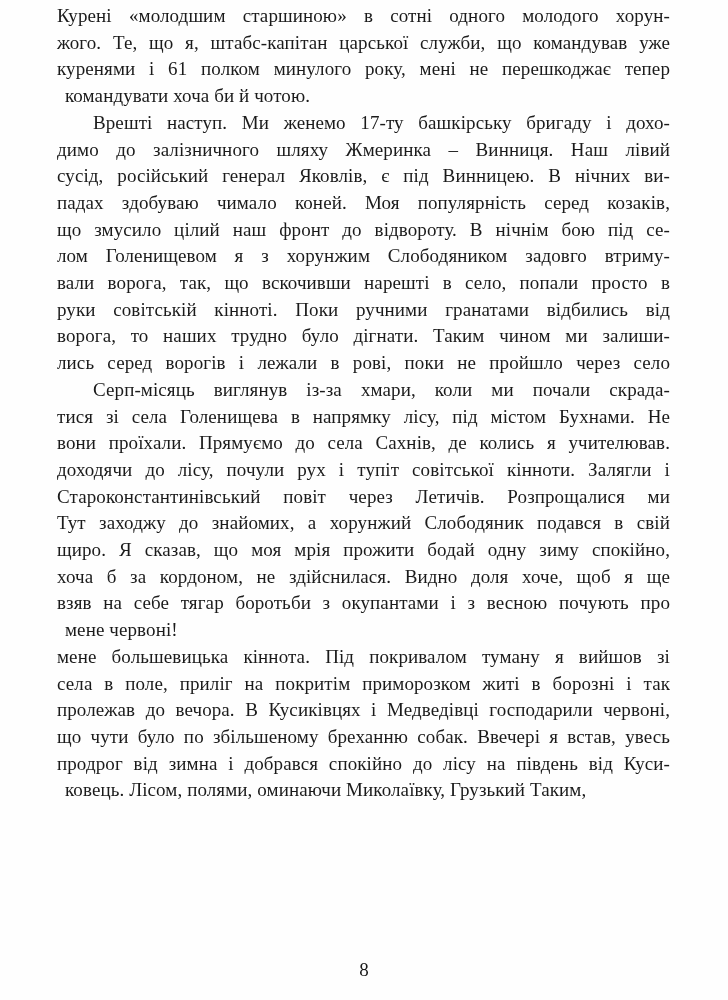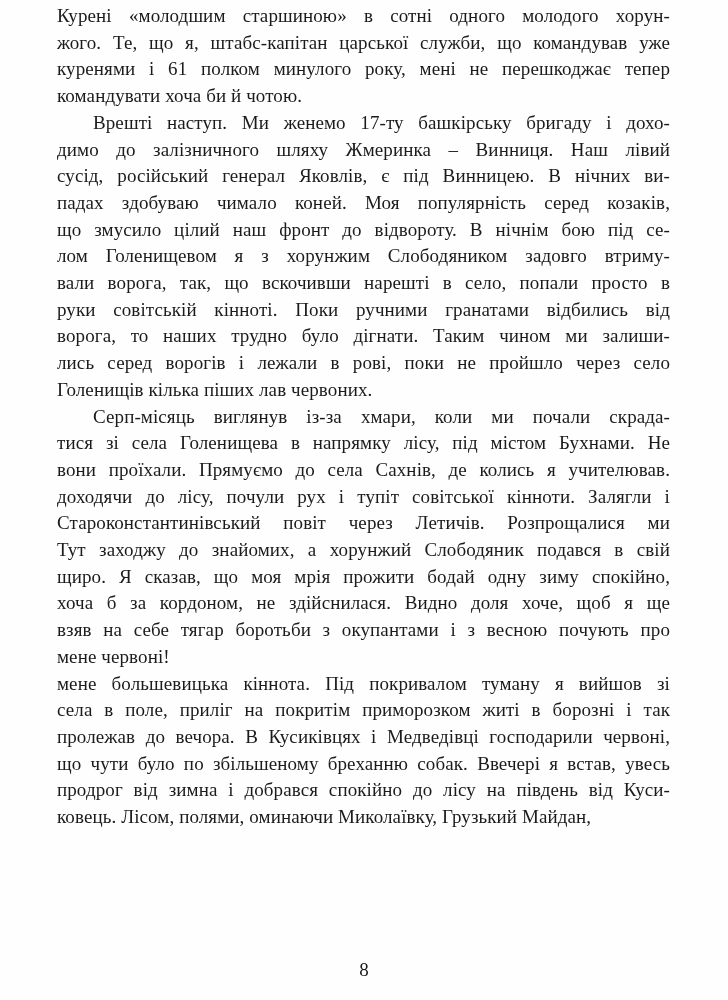--- a/index.html
+++ b/index.html
@@ -31,20 +31,21 @@
     padding: 0;
   }
   .line {
     display: block;
     text-align: justify;
     text-align-last: justify;
     white-space: normal;
   }
   .line.last {
     text-align-last: left;
+    margin-left: 8px;
   }
   .para.indent .line.first {
     text-indent: 36px;
   }
   .page-number {
     position: absolute;
     top: 959px;
     left: 0;
     right: 0;
     text-align: center;
@@ -67,37 +68,36 @@
         <span class="line first">Врешті наступ. Ми женемо 17-ту башкірську бригаду і дохо-</span>
         <span class="line">димо до залізничного шляху Жмеринка – Винниця. Наш лівий</span>
         <span class="line">сусід, російський генерал Яковлів, є під Винницею. В нічних ви-</span>
         <span class="line">падах здобуваю чимало коней. Моя популярність серед козаків,</span>
         <span class="line">що змусило цілий наш фронт до відвороту. В нічнім бою під се-</span>
         <span class="line">лом Голенищевом я з хорунжим Слободяником задовго втриму-</span>
         <span class="line">вали ворога, так, що вскочивши нарешті в село, попали просто в</span>
         <span class="line">руки совітській кінноті. Поки ручними гранатами відбились від</span>
         <span class="line">ворога, то наших трудно було дігнати. Таким чином ми залиши-</span>
         <span class="line">лись серед ворогів і лежали в рові, поки не пройшло через село</span>
-        <span class="line last">Голенищів кілька піших лав червоних.</span>
       </p>
       <p class="para indent">
         <span class="line first">Серп-місяць виглянув із-за хмари, коли ми почали скрада-</span>
         <span class="line">тися зі села Голенищева в напрямку лісу, під містом Бухнами. Не</span>
         <span class="line">вони проїхали. Прямуємо до села Сахнів, де колись я учителював.</span>
         <span class="line">доходячи до лісу, почули рух і тупіт совітської кінноти. Залягли і</span>
         <span class="line">Староконстантинівський повіт через Летичів. Розпрощалися ми</span>
         <span class="line">Тут заходжу до знайомих, а хорунжий Слободяник подався в свій</span>
         <span class="line">щиро. Я сказав, що моя мрія прожити бодай одну зиму спокійно,</span>
         <span class="line">хоча б за кордоном, не здійснилася. Видно доля хоче, щоб я ще</span>
         <span class="line">взяв на себе тягар боротьби з окупантами і з весною почують про</span>
         <span class="line last">мене червоні!</span>
       </p>
       <p class="para indent">
         <span class="line">мене большевицька кіннота. Під покривалом туману я вийшов зі</span>
         <span class="line">села в поле, приліг на покритім приморозком житі в борозні і так</span>
         <span class="line">пролежав до вечора. В Кусиківцях і Медведівці господарили червоні,</span>
         <span class="line">що чути було по збільшеному бреханню собак. Ввечері я встав, увесь</span>
         <span class="line">продрог від зимна і добрався спокійно до лісу на південь від Куси-</span>
-        <span class="line last">ковець. Лісом, полями, оминаючи Миколаївку, Грузький Майдан,</span>
+        <span class="line last">ковець. Лісом, полями, оминаючи Миколаївку, Грузький Таким,</span>
       </p>
     </div>
   <div class="page-number">8</div>
 </div>
 
 </body></html>

